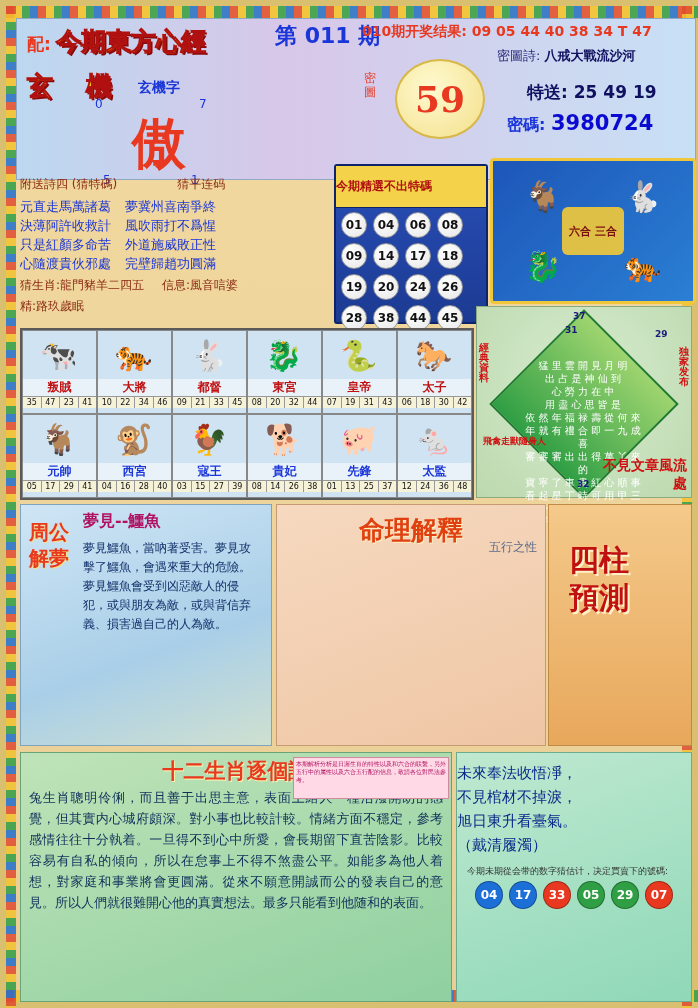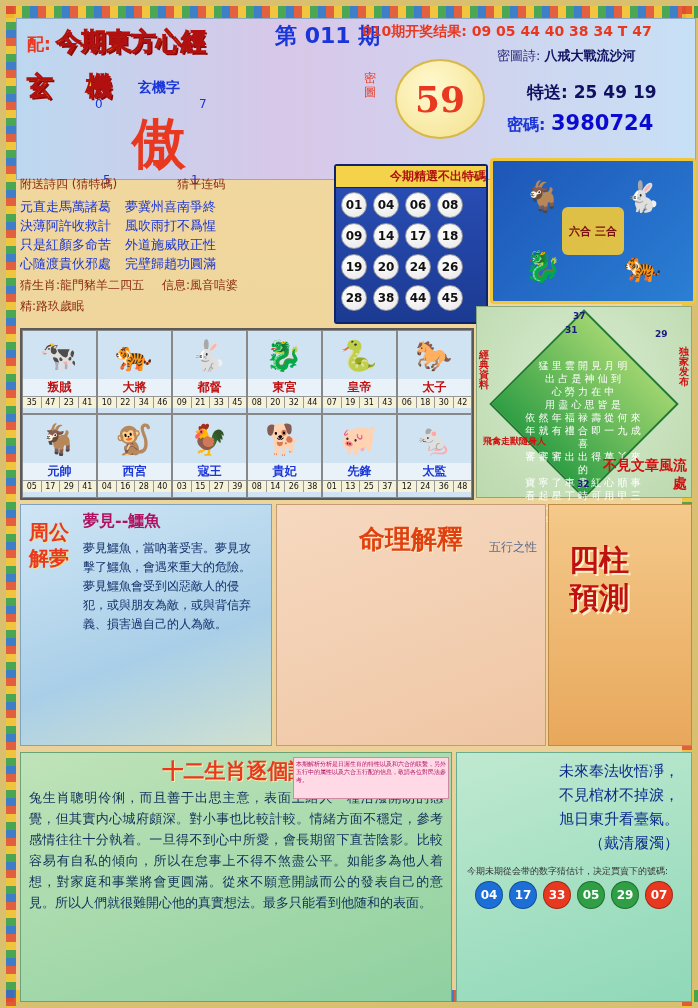--- a/index.html
+++ b/index.html
@@ -92,21 +92,21 @@
   .poem-tail{color:#8a2a12;font-size:12px;margin-top:4px;}
 
   
   #nobox{
     left:328px;top:158px;width:150px;height:156px;
     background:linear-gradient(180deg,#2a4fb8,#1b3a92);
     border:2px solid #0f2468;border-radius:3px;
   }
   .nobox-head{
     background:#f4d34a;color:#b01010;font-size:12px;font-weight:bold;
-    text-align:right;padding:2px 0;border-bottom:1px solid #0f2468;
+    text-align:left;padding:12px 0;border-bottom:1px solid #0f2468;
   }
   .ball-grid{display:flex;flex-wrap:wrap;padding:4px 5px;gap:5px 6px;}
   .ball{
     width:24px;height:24px;border-radius:50%;
     background:radial-gradient(circle at 35% 30%,#ffffff,#e6e6e6);
     color:#111;font-size:12px;font-weight:bold;text-align:center;line-height:24px;
     border:1px solid #999;
   }
 
   
@@ -183,21 +183,21 @@
     font-size:12px;line-height:19px;font-family:"DejaVu Serif","Liberation Serif",serif;
   }
 
   
   #ming{
     left:270px;top:498px;width:268px;height:240px;
     background:linear-gradient(160deg,#f6d9c0,#efc6a4);
     border:1px solid #c79a76;
   }
   .ming-title{
-    text-align:center;color:#e04010;font-size:26px;font-weight:bold;padding-top:17px;
+    text-align:center;color:#e04010;font-size:26px;font-weight:bold;padding-top:8px;
     font-family:Liberation Sans, sans-serif;text-shadow:1px 1px 0 #fff0c0;
   }
   .ming-sub{position:absolute;right:8px;top:34px;color:#5a6a8a;font-size:12px;}
   .ming-body{
     padding:4px 8px;color:#111;font-size:13px;line-height:20px;
     font-family:"DejaVu Serif","Liberation Serif",serif;
   }
 
   
   #sizhu{
@@ -238,22 +238,22 @@
     left:450px;top:746px;width:234px;height:248px;
     background:linear-gradient(160deg,#bfe9d0,#8fd8b8);
     border:1px solid #6bab90;
   }
   .index-head{
     margin:22px 10px 0;background:linear-gradient(90deg,#1d56b8,#2a9fd4);
     color:#ffe800;font-size:17px;font-weight:bold;text-align:center;padding:3px 0;
     border-radius:3px;font-family:"DejaVu Serif","Liberation Serif",serif;
   }
   .index-poem{
-    padding:8px 12px;color:#0a2a8a;font-size:15px;line-height:24px;
-    font-family:Liberation Mono, monospace;text-align:right;
+    padding:8px 0;color:#0a2a8a;font-size:15px;line-height:24px;
+    font-family:Liberation Sans, sans-serif;text-align:left;
   }
   .index-note{padding:0 10px;color:#333;font-size:9px;line-height:12px;}
   .index-balls{display:flex;justify-content:center;gap:6px;margin-top:4px;}
   .iball{
     width:26px;height:26px;border-radius:50%;color:#fff;font-size:12px;font-weight:bold;
     text-align:center;line-height:26px;border:1px solid rgba(0,0,0,.3);
   }
 </style>
 </head>
 <body>
@@ -499,21 +499,21 @@
       <div>用 盡 心 思 皆 是</div>
       <div>依 然 年 福 禄 壽 從 何 來</div>
       <div>年 就 有 禮 合 即 一 九 成 喜</div>
       <div>審 審 審 出 出 得 萬 丫 來 的</div>
       <div>寶 寧 了 車 貴 紅 心 順 事</div>
       <div>看 起 星 丁 時 可 用 甲 三</div>
       <div>子 一 事 利 清 明 是 相 依</div>
       <div>平 穩 心 安 無 爭 取</div>
       <div>貴 不 富 不 貴</div>
     </div>
-    <div class="gp-red" style="left:2px;top:43px;width:10px;line-height:10px;">經典資料</div>
+    <div class="gp-red" style="left:2px;top:36px;width:10px;line-height:10px;">經典資料</div>
     <div class="gp-red" style="right:2px;top:40px;width:10px;line-height:10px;">独家发布</div>
     <div class="gp-num" style="left:96px;top:4px;">37</div>
     <div class="gp-num" style="left:88px;top:18px;">31</div>
     <div class="gp-num" style="left:178px;top:22px;">29</div>
     <div class="gp-num" style="left:100px;top:172px;">32</div>
     <div class="gp-red" style="left:6px;top:128px;font-size:9px;width:90px;">飛禽走獸隨身人</div>
     <div class="gp-red" style="right:4px;top:150px;font-size:14px;width:96px;text-align:right;">不見文章風流處</div>
   </div>
 
   <div class="abs" id="dream">

